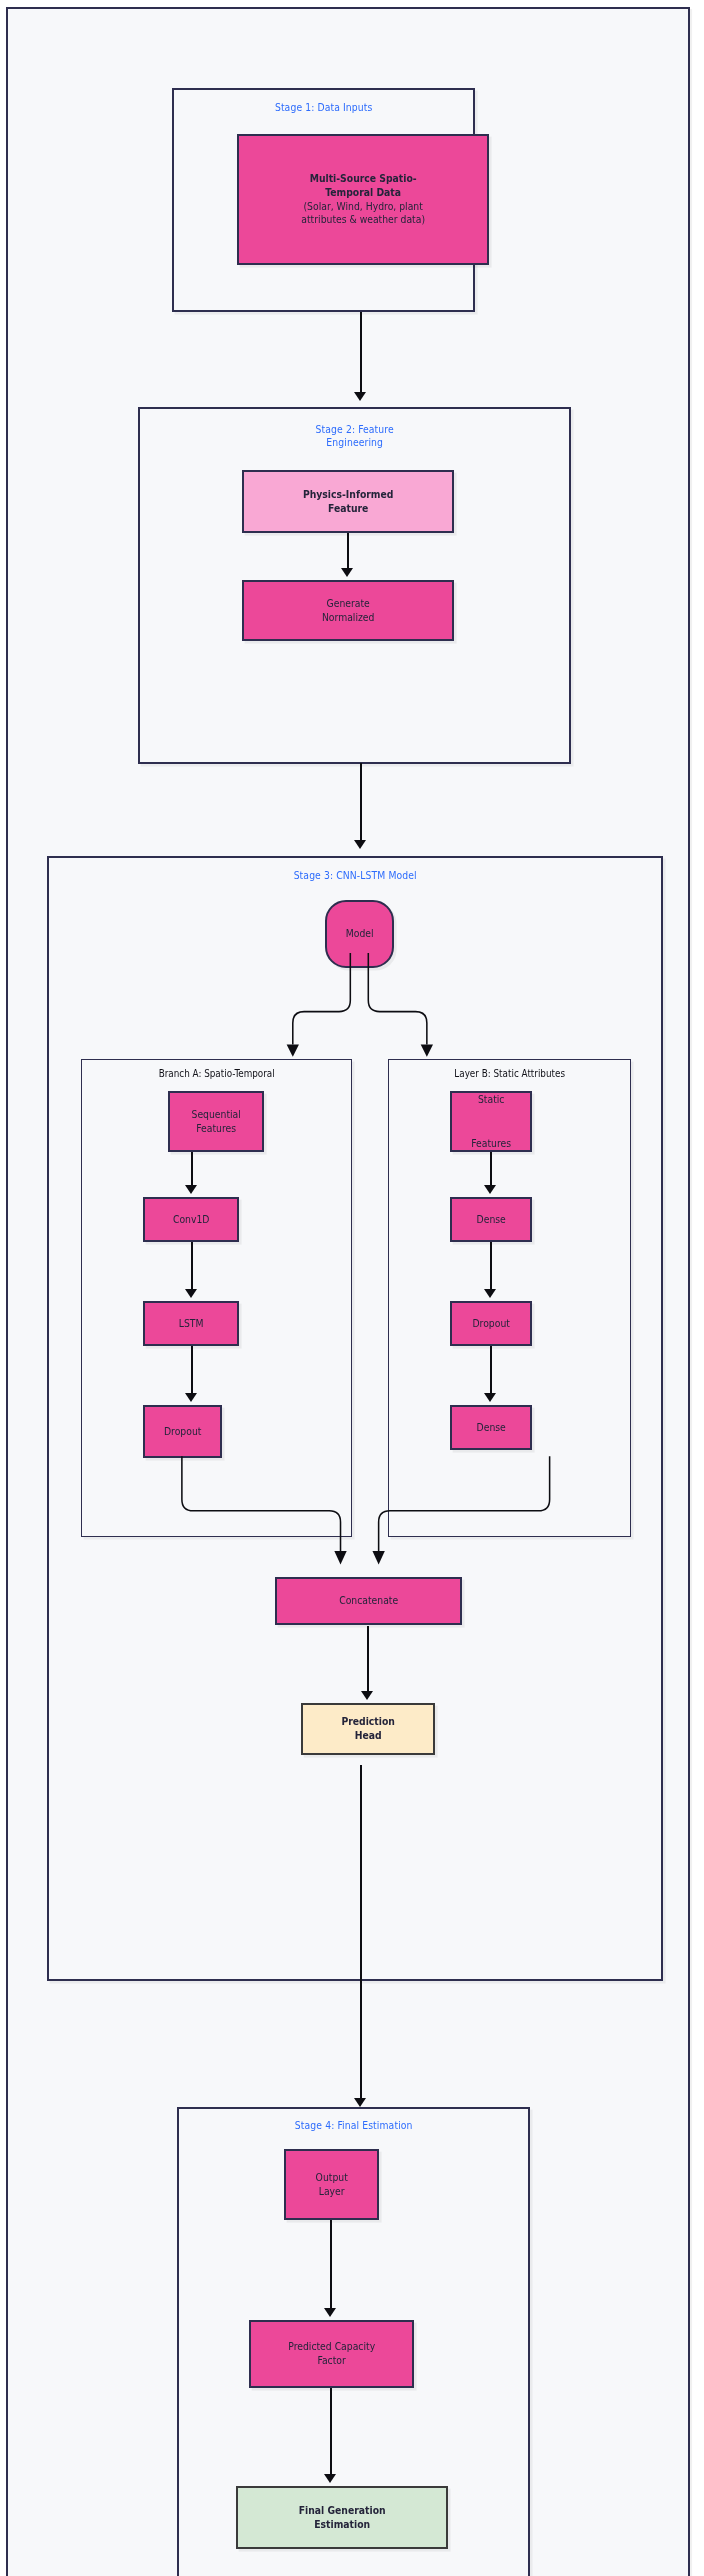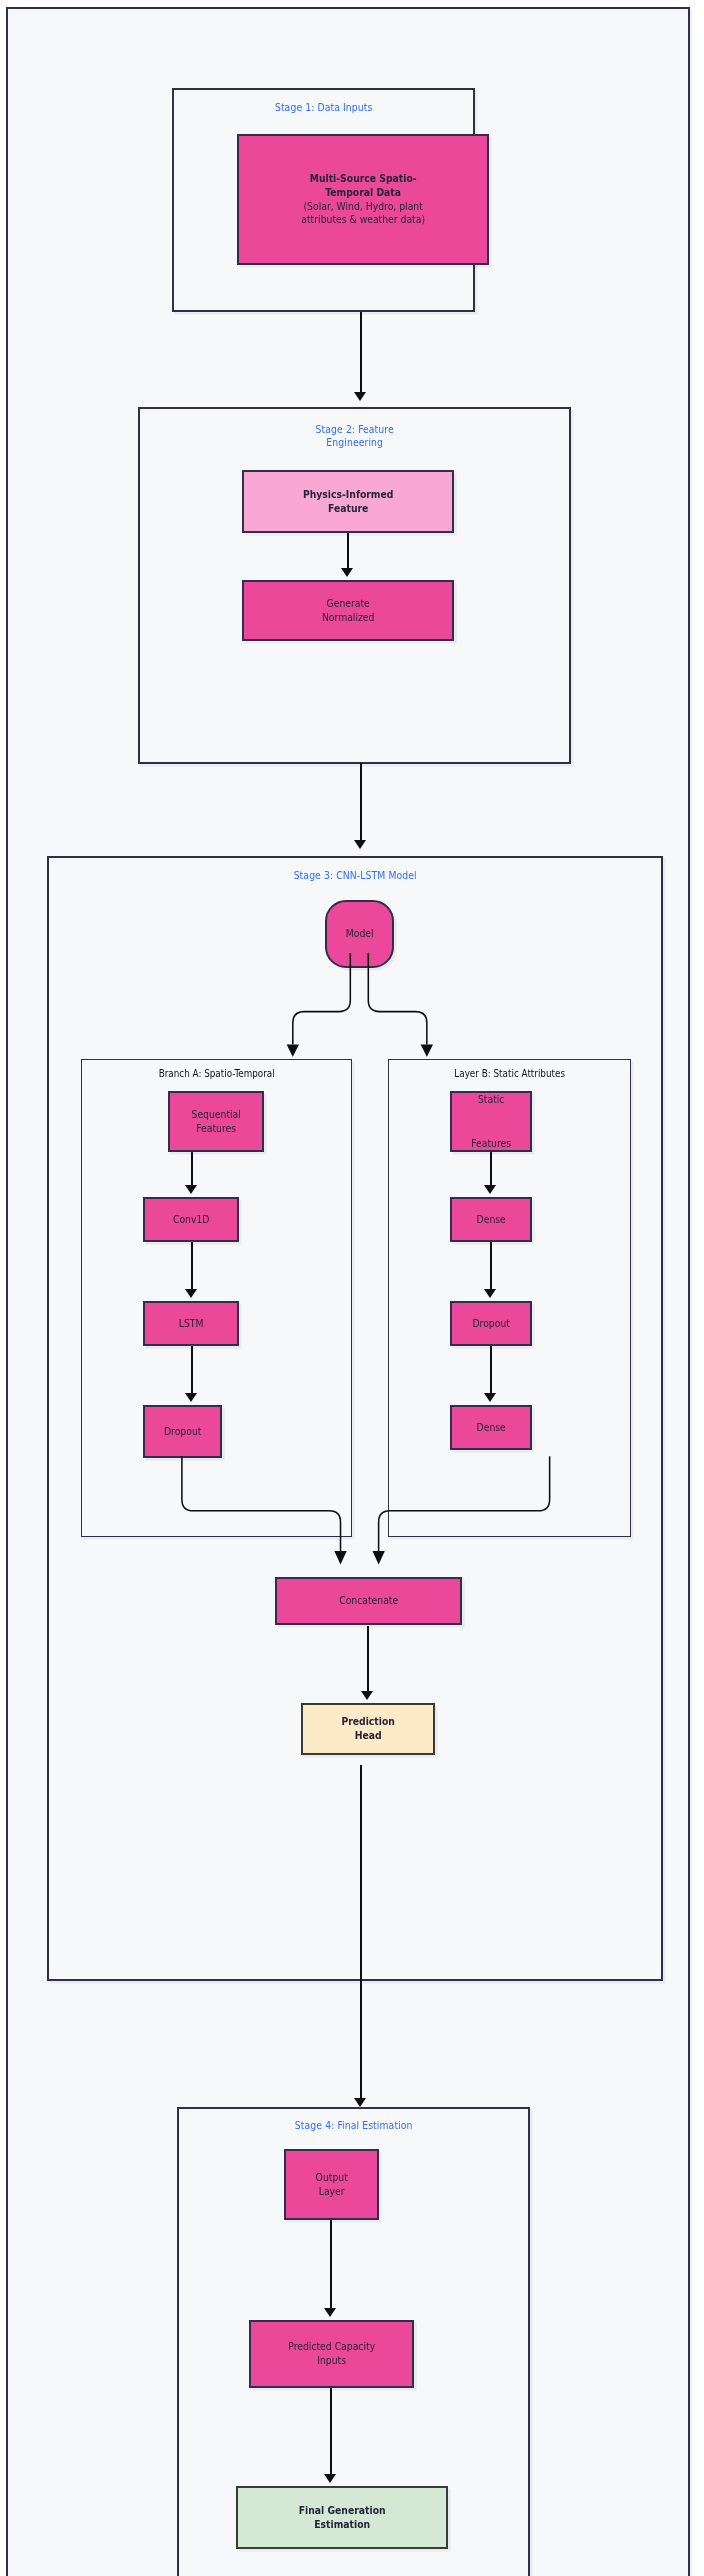--- a/index.html
+++ b/index.html
@@ -191,21 +191,21 @@
 
       <div class="node" style="left:105px;top:40px;width:95px;height:71px;flex-direction:column;">
         <span>Output</span>
         <span>Layer</span>
       </div>
       <div class="edge v" style="left:151px;top:111px;height:90px;"></div>
       <div class="arrow" style="left:145px;top:199px;"></div>
 
       <div class="node" style="left:70px;top:211px;width:165px;height:68px;flex-direction:column;">
         <span>Predicted Capacity</span>
-        <span>Inputs</span>
+        <span>Factor</span>
       </div>
       <div class="edge v" style="left:151px;top:279px;height:88px;"></div>
       <div class="arrow" style="left:145px;top:365px;"></div>
 
       <div class="node bold green" style="left:57px;top:377px;width:212px;height:63px;flex-direction:column;">
         <span>Final Generation</span>
         <span>Estimation</span>
       </div>
     </div>
 

